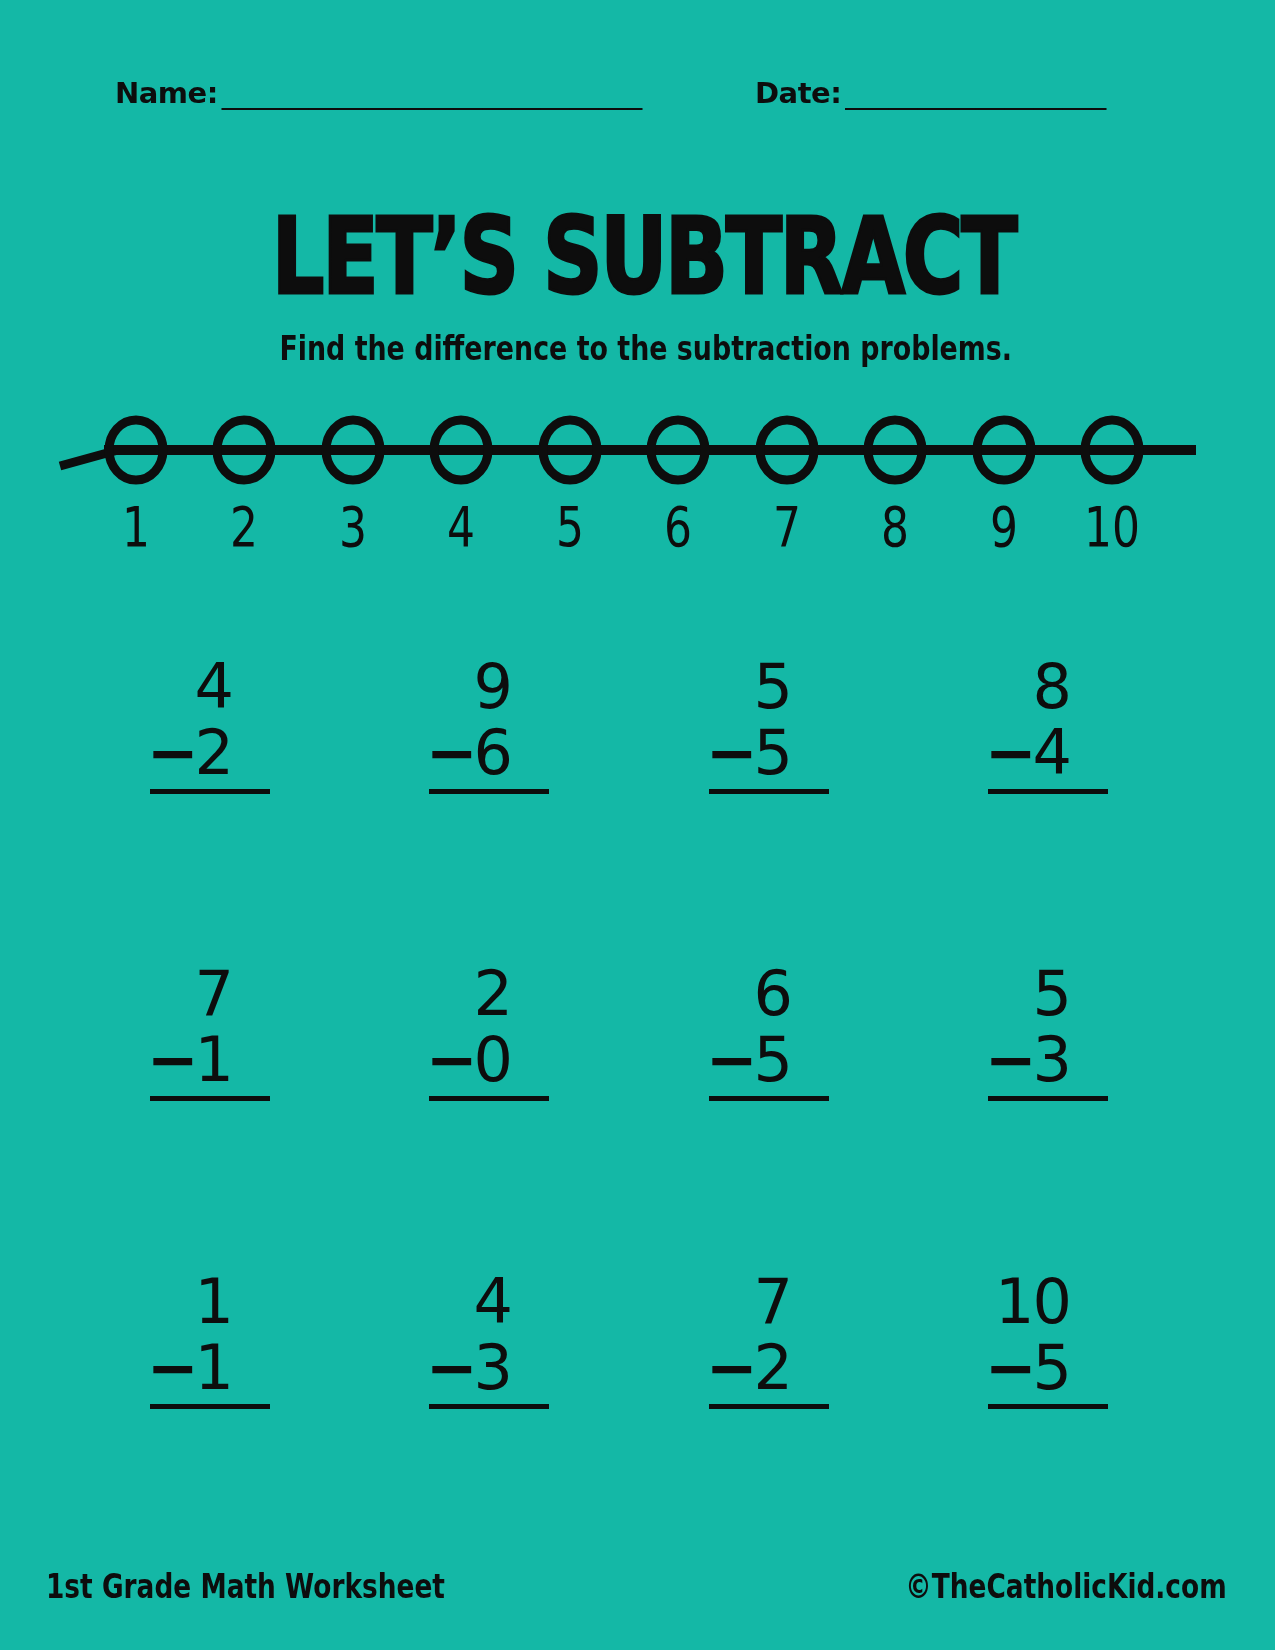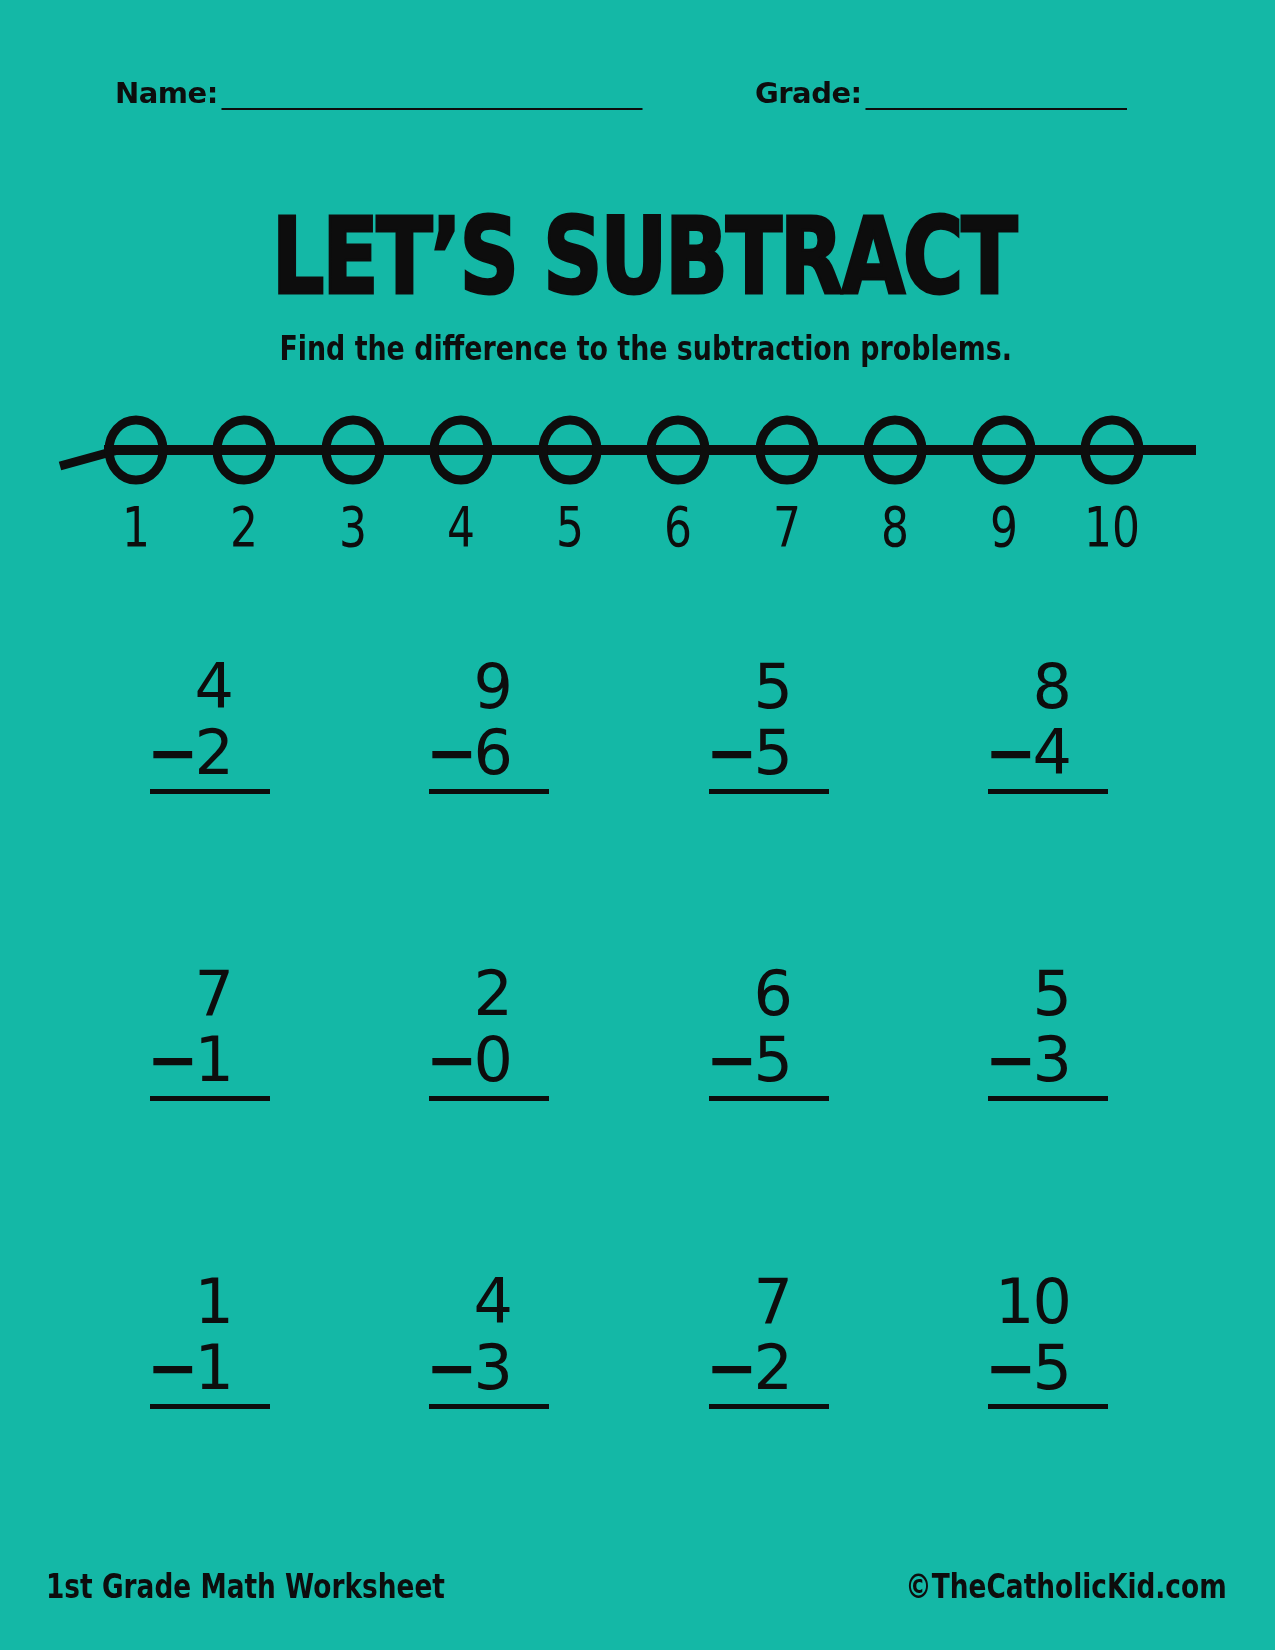--- a/index.html
+++ b/index.html
@@ -78,21 +78,21 @@
 </style>
 </head>
 <body>
 
 <div class="page">
 
   <div class="hdr-field hdr-name">
     <span class="hdr-label">Name:</span><span class="hdr-line">_____________________________</span>
   </div>
   <div class="hdr-field hdr-date">
-    <span class="hdr-label">Grade:</span><span class="hdr-line">__________________</span>
+    <span class="hdr-label">Date:</span><span class="hdr-line">__________________</span>
   </div>
 
   <div class="title-wrap">
     <h1 class="title">LET’S SUBTRACT</h1>
   </div>
   <div class="subtitle-wrap">
     <p class="subtitle">Find the difference to the subtraction problems.</p>
   </div>
 
   <svg class="numberline-svg" width="1275" height="92" viewBox="0 0 1275 92" aria-hidden="true">

